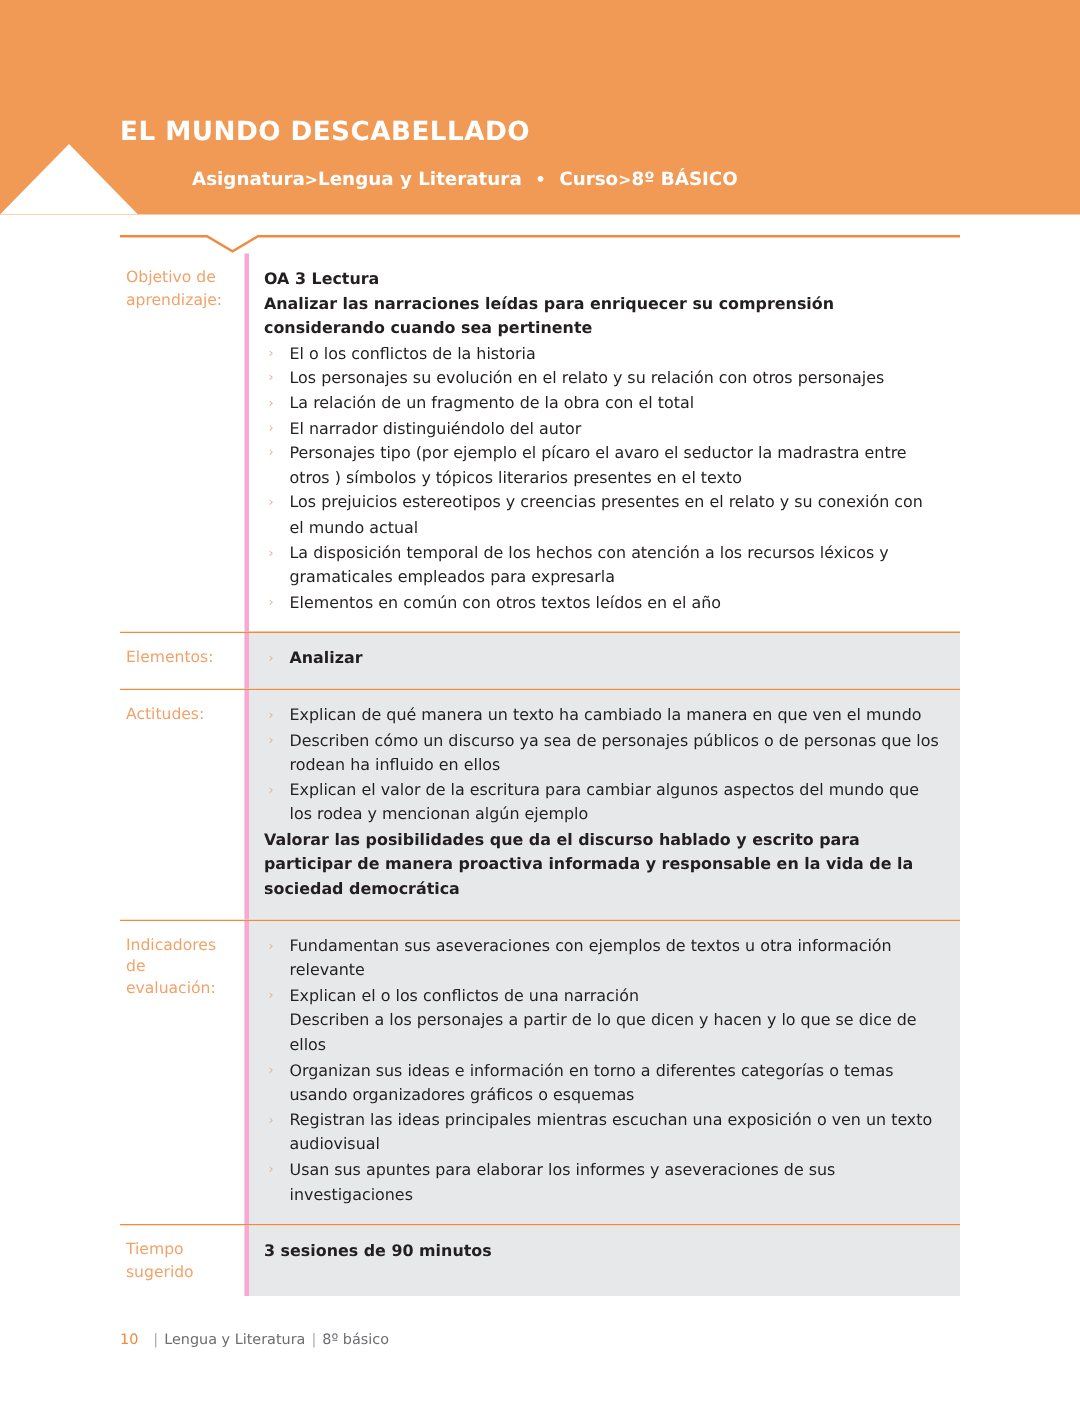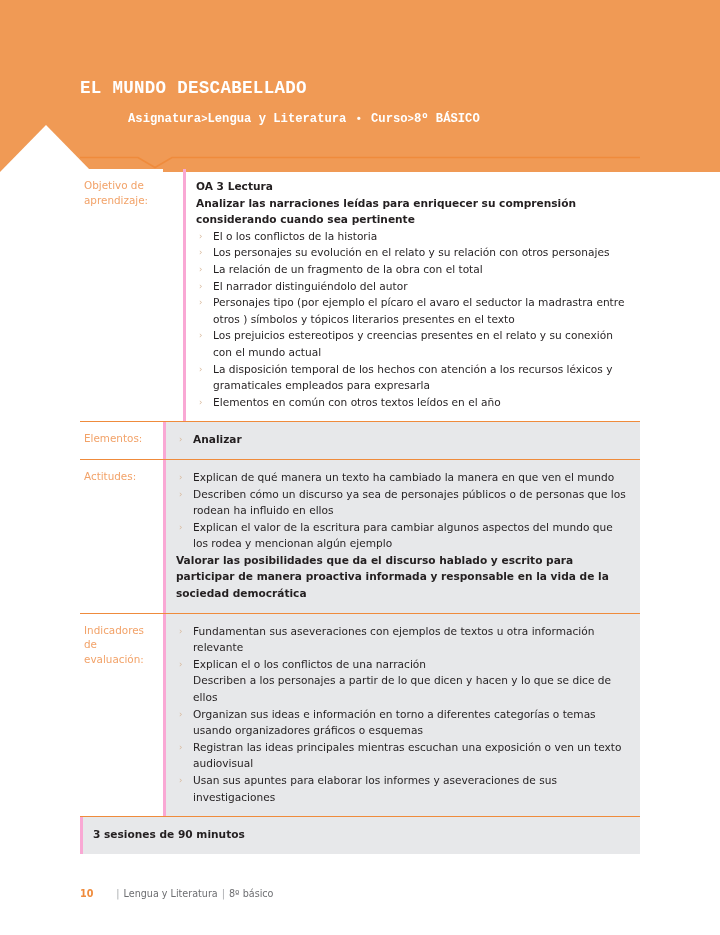--- a/index.html
+++ b/index.html
@@ -15,24 +15,23 @@
     position: relative;
     overflow: hidden;
   }
 
   
   .header {
     position: absolute;
     left: 0;
     top: 0;
     width: 720px;
-    height: 172px;
+    height: 143px;
     background: #f09a55;
     overflow: hidden;
-    font-family: Liberation Mono, monospace;
   }
   .notch-tri {
     position: absolute;
     left: 0;
     bottom: 0;
     width: 92px;
     height: 47px;
   }
   .header-title {
     position: absolute;
@@ -74,21 +73,21 @@
     position: relative;
     height: 14px;
   }
   .topline svg { display: block; }
 
   .row {
     display: flex;
     align-items: stretch;
     border-top: 1.6px solid #ef8b3c;
   }
-  .row.first { border-top: 0; gap: 20px; }
+  .row.first { border-top: 0; }
 
   .label-cell {
     width: 83px;
     flex: 0 0 83px;
     padding: 9px 8px 9px 4px;
     box-sizing: border-box;
     color: #f2a268;
     font-size: 10.4px;
     line-height: 14.5px;
     background: #ffffff;
@@ -132,22 +131,22 @@
   .footer {
     position: absolute;
     left: 80px;
     top: 888px;
     font-size: 9.6px;
     color: #6d6e71;
     white-space: nowrap;
   }
   .footer .pageno {
     color: #ef8b3c;
-    font-weight: bold;
-    margin-right: 19px;
+    font-weight: normal;
+    margin-right: 6px;
   }
   .footer .bar { color: #a7a9ac; margin: 0 4px; }
 </style>
 </head>
 <body>
 
 <div class="header">
   <svg class="notch-tri" viewBox="0 0 92 47">
     <polygon points="0,47 46,0 92,47" fill="#ffffff"></polygon>
   </svg>
@@ -218,20 +217,24 @@
             <li class=""><span class="bullet">›</span><span>Fundamentan sus aseveraciones con ejemplos de textos u otra información relevante</span></li>
             <li class=""><span class="bullet">›</span><span>Explican el o los conflictos de una narración</span></li>
             <li class="nobullet"><span>Describen a los personajes a partir de lo que dicen y hacen  y lo que se dice de ellos</span></li>
             <li class=""><span class="bullet">›</span><span>Organizan sus ideas e información en torno a diferentes categorías o temas usando organizadores gráficos o esquemas</span></li>
             <li class=""><span class="bullet">›</span><span>Registran las ideas principales mientras escuchan una exposición o ven un texto audiovisual</span></li>
             <li class=""><span class="bullet">›</span><span>Usan sus apuntes para elaborar los informes y aseveraciones de sus investigaciones</span></li>
           </ul>
         </div>
       </div>
       <div class="row">
+        <div class="label-cell">
+          <div>Tiempo</div>
+          <div>sugerido</div>
+        </div>
         <div class="content-cell gray">
           <div class="lead">3 sesiones de 90 minutos</div>
         </div>
       </div>
     </div>
 </div>
 
 <div class="footer">
   <span class="pageno">10</span><span class="bar">|</span><span>Lengua y Literatura</span><span class="bar">|</span><span>8º básico</span>
 </div>

